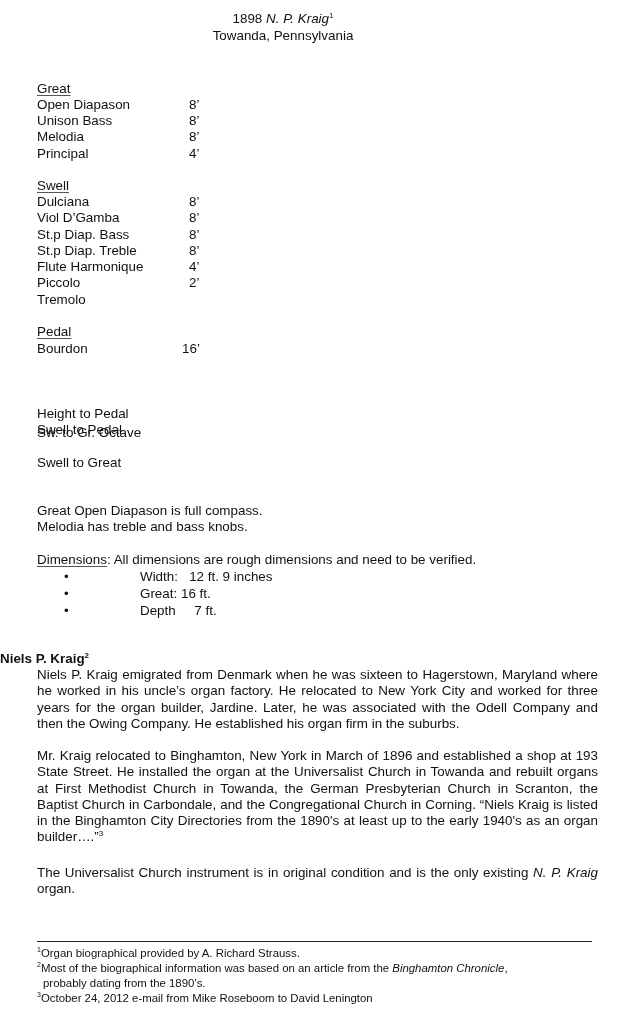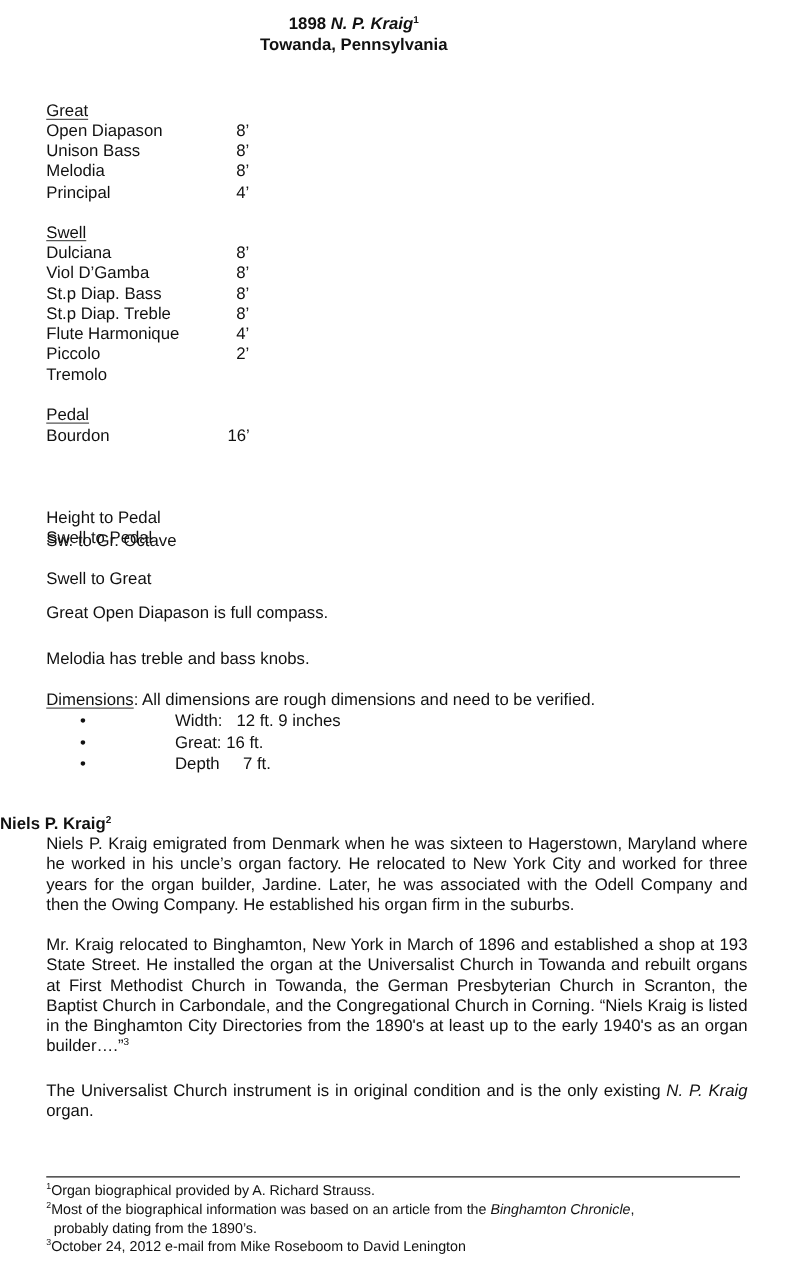--- a/index.html
+++ b/index.html
@@ -1,21 +1,21 @@
 <!DOCTYPE html>
 <html><head>
 <meta charset="utf-8">
 <style>
   html, body { margin: 0; padding: 0; background: #ffffff; }
   body {
     width: 634px; height: 1024px; position: relative; overflow: hidden;
     font-family: "Liberation Sans", sans-serif; color: #111111; font-size: 13.4px;
   }
   .abs { position: absolute; }
-  .title-block { left: 0; width: 566px; top: 11px; text-align: center; font-weight: bold; font-size: 13.4px; line-height: 16.5px; }
+  .title-block { left: 0; width: 566px; top: 11px; text-align: center; font-weight: normal; font-size: 13.4px; line-height: 16.5px; }
   .title-block sup, .bio-title sup { font-size: 8px; vertical-align: 5px; line-height: 0; }
   .line { position: absolute; left: 37px; line-height: 16.3px; white-space: nowrap; }
   .u { text-decoration: underline; text-decoration-color: #555; text-underline-offset: 2px; }
   .size { position: absolute; left: 189px; }
   .bullet { position: absolute; left: 64px; }
   .dimv { position: absolute; left: 140px; }
   .para { position: absolute; left: 37px; width: 561px; text-align: justify; line-height: 16.3px; }
   .bio-title { left: 0; width: 634px; top: 651px; text-align: left; font-weight: bold; }
   .rule { position: absolute; left: 37px; width: 555px; top: 941px; border-top: 1px solid #222; }
   .fn { position: absolute; left: 37px; font-size: 11.4px; line-height: 14.2px; white-space: nowrap; }
@@ -46,21 +46,21 @@
 <div class="line" style="top:292px"><span>Tremolo</span></div>
 
 <div class="line u" style="top:324px">Pedal</div>
 <div class="line" style="top:341px"><span>Bourdon</span><span class="size" style="left:145px">16’</span></div>
 
 <div class="line" style="top:406px">Height to Pedal</div>
 <div class="line" style="top:422px">Swell to Pedal</div>
 <div class="line" style="top:425px">Sw. to Gr. Octave</div>
 <div class="line" style="top:455px">Swell to Great</div>
 
-<div class="line" style="top:482px">Great Open Diapason is full compass.</div>
+<div class="line" style="top:503px">Great Open Diapason is full compass.</div>
 <div class="line" style="top:519px">Melodia has treble and bass knobs.</div>
 
 <div class="line" style="top:552px"><span class="u">Dimensions</span><span>: All dimensions are rough dimensions and need to be verified.</span></div>
 <div class="line" style="top:569px; left:0; width:634px">
     <span class="bullet">•</span>
     <span class="dimv"><span>Width:</span>&nbsp;&nbsp; <span>12 ft. 9 inches</span></span>
   </div>
 <div class="line" style="top:586px; left:0; width:634px">
     <span class="bullet">•</span>
     <span class="dimv"><span>Great:</span> <span>16 ft.</span></span>

